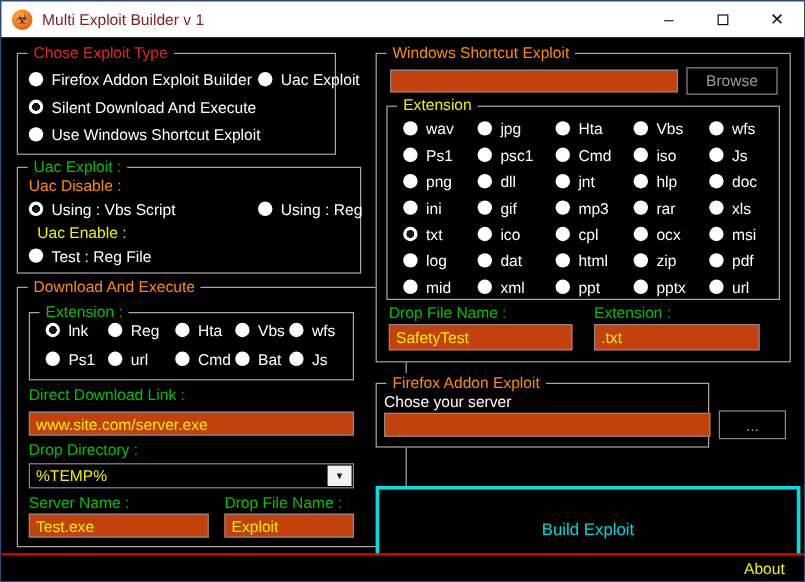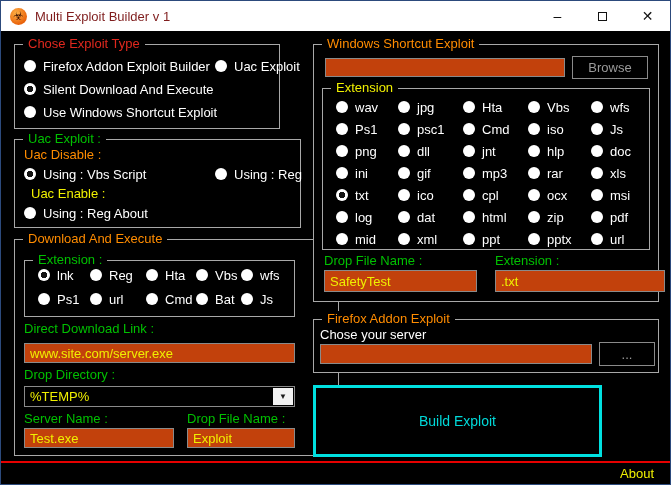--- a/index.html
+++ b/index.html
@@ -58,21 +58,21 @@
   }
   
   .combo { position:absolute; background:#000; border:1px solid #8a8a8a; display:flex; align-items:center; padding-left:5px; }
   .combo-value { color:#f0f000; font-size:13px; }
   .combo-btn {
     position:absolute; right:1px; top:1px; bottom:1px; width:20px;
     background:#f2f2f2; color:#1a1a1a; display:flex; align-items:center; justify-content:center; font-size:8px;
   }
   
   .build-btn {
-    position:absolute; left:312px; top:384px; width:289px; height:72px;
+    position:absolute; left:312px; top:404px; width:354px; height:72px;
     background:#000; border:3px solid #00e0e0; color:#00d9d9; font-size:14px;
     display:flex; align-items:center; justify-content:center;
   }
   
   .red-line { position:absolute; left:0; top:460px; right:0; height:2px; background:#e60000; }
   .statusbar {
     position:absolute; left:0; top:462px; right:0; bottom:0; background:#000;
     display:flex; align-items:center; justify-content:flex-end; padding-right:16px;
   }
   .about { color:#f0f000; font-size:13px; }
@@ -130,21 +130,21 @@
         </span>
         <span class="radio-item">
           <span class="radio-dot"></span>
           <span class="radio-label">Using : Reg</span>
         </span>
       </div>
     <span class="lbl yellow" style="left:16px;top:46px">Uac Enable :</span>
     <div class="grid-uacen">
         <span class="radio-item">
           <span class="radio-dot"></span>
-          <span class="radio-label">Using : Reg About</span>
+          <span class="radio-label">Test : Reg File</span>
         </span>
       </div>
   </div>
 
   <div class="groupbox" style="left:13px;top:238px;width:325px;height:217px">
     <span class="gb-title orange">Download And Execute</span>
 
     <div class="groupbox" style="left:9px;top:20px;width:271px;height:57px">
       <span class="gb-title green">Extension :</span>
       <div class="grid-ext-left">
@@ -354,24 +354,24 @@
           <span class="radio-item">
             <span class="radio-dot"></span>
             <span class="radio-label">url</span>
           </span>
         </div>
     </div>
 
     <span class="lbl green" style="left:10px;top:208px">Drop File Name :</span>
     <span class="lbl green" style="left:181px;top:208px">Extension :</span>
     <input class="tbox" style="left: 10px; top: 225px; width: 153px; height: 22px;" value="SafetyTest">
-    <input class="tbox" style="left: 181px; top: 225px; width: 170px; height: 22px;" value=".txt">
-  </div>
-
-  <div class="groupbox" style="left:312px;top:318px;width:346px;height:54px">
+    <input class="tbox" style="left: 181px; top: 225px; width: 138px; height: 22px;" value=".txt">
+  </div>
+
+  <div class="groupbox" style="left:312px;top:318px;width:278px;height:54px">
     <span class="gb-title orange">Firefox Addon Exploit</span>
     <span class="lbl white" style="left:6px;top:7px">Chose your server</span>
     <input class="tbox" style="left: 6px; top: 24px; width: 272px; height: 20px;" value="">
     <div class="btn-gray" style="left:285px;top:22px;width:56px;height:24px">...</div>
   </div>
 
   <div class="build-btn">Build Exploit</div>
 
   <div class="red-line"></div>
   <div class="statusbar">

